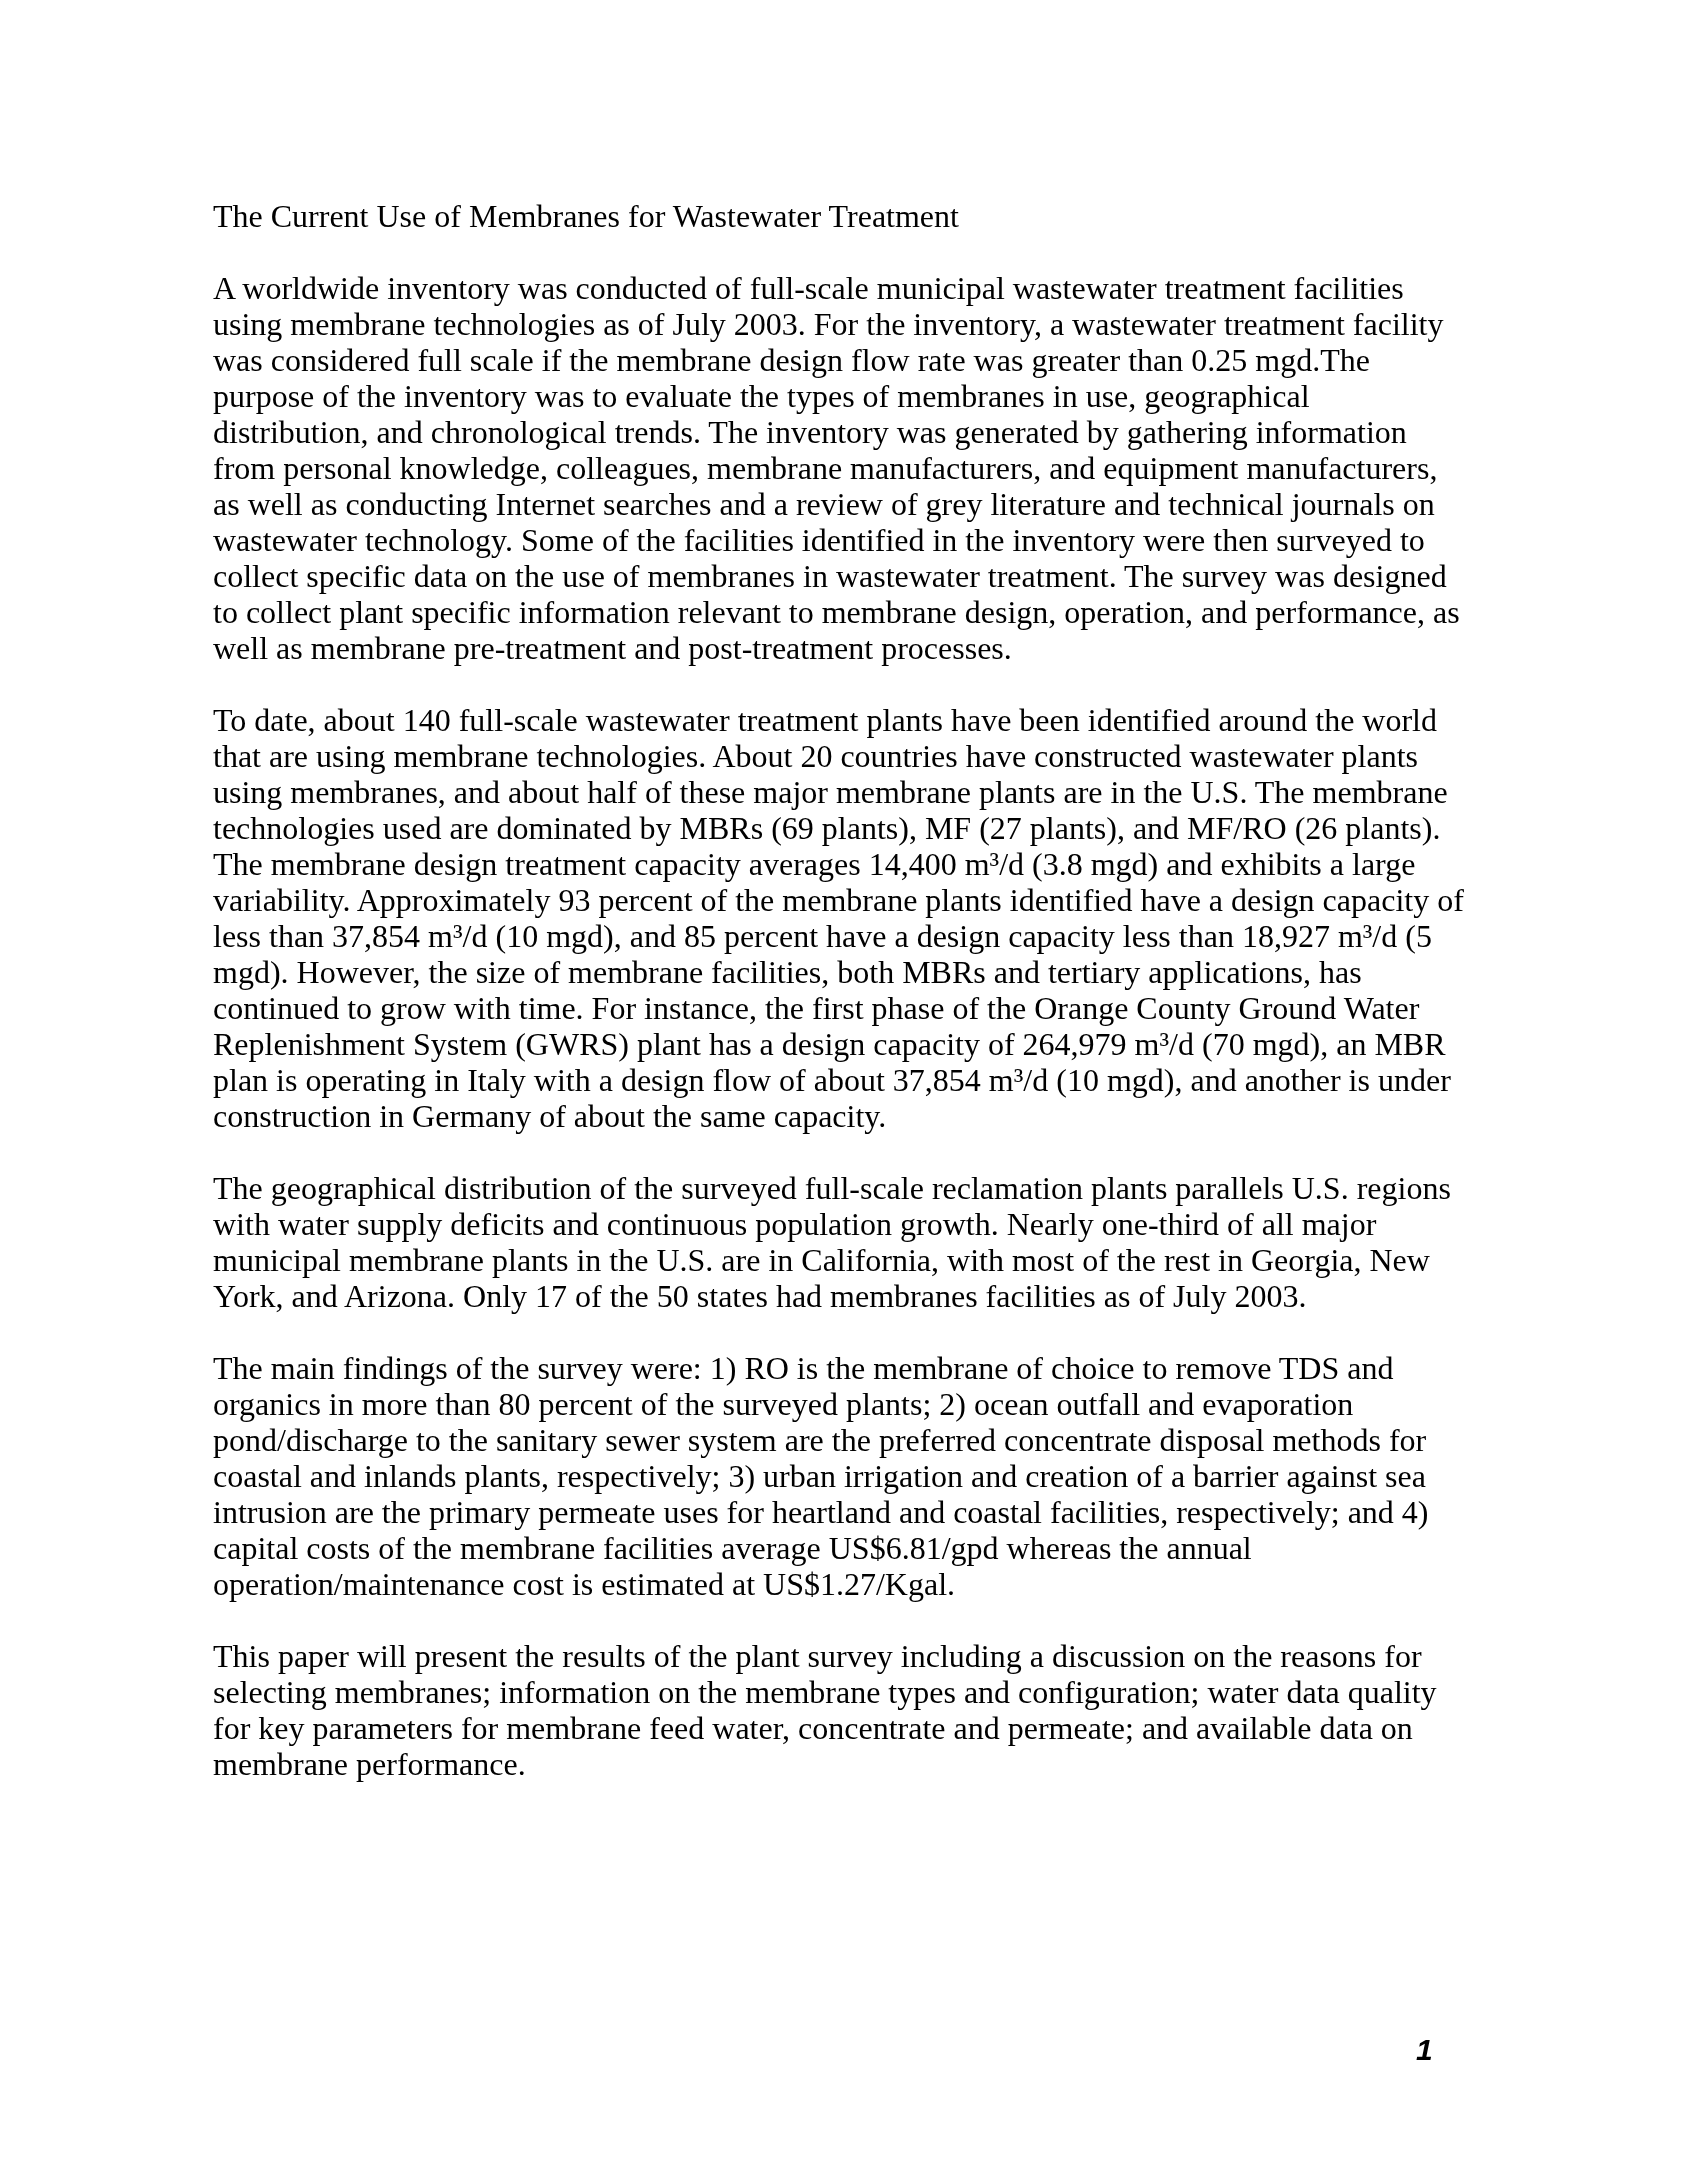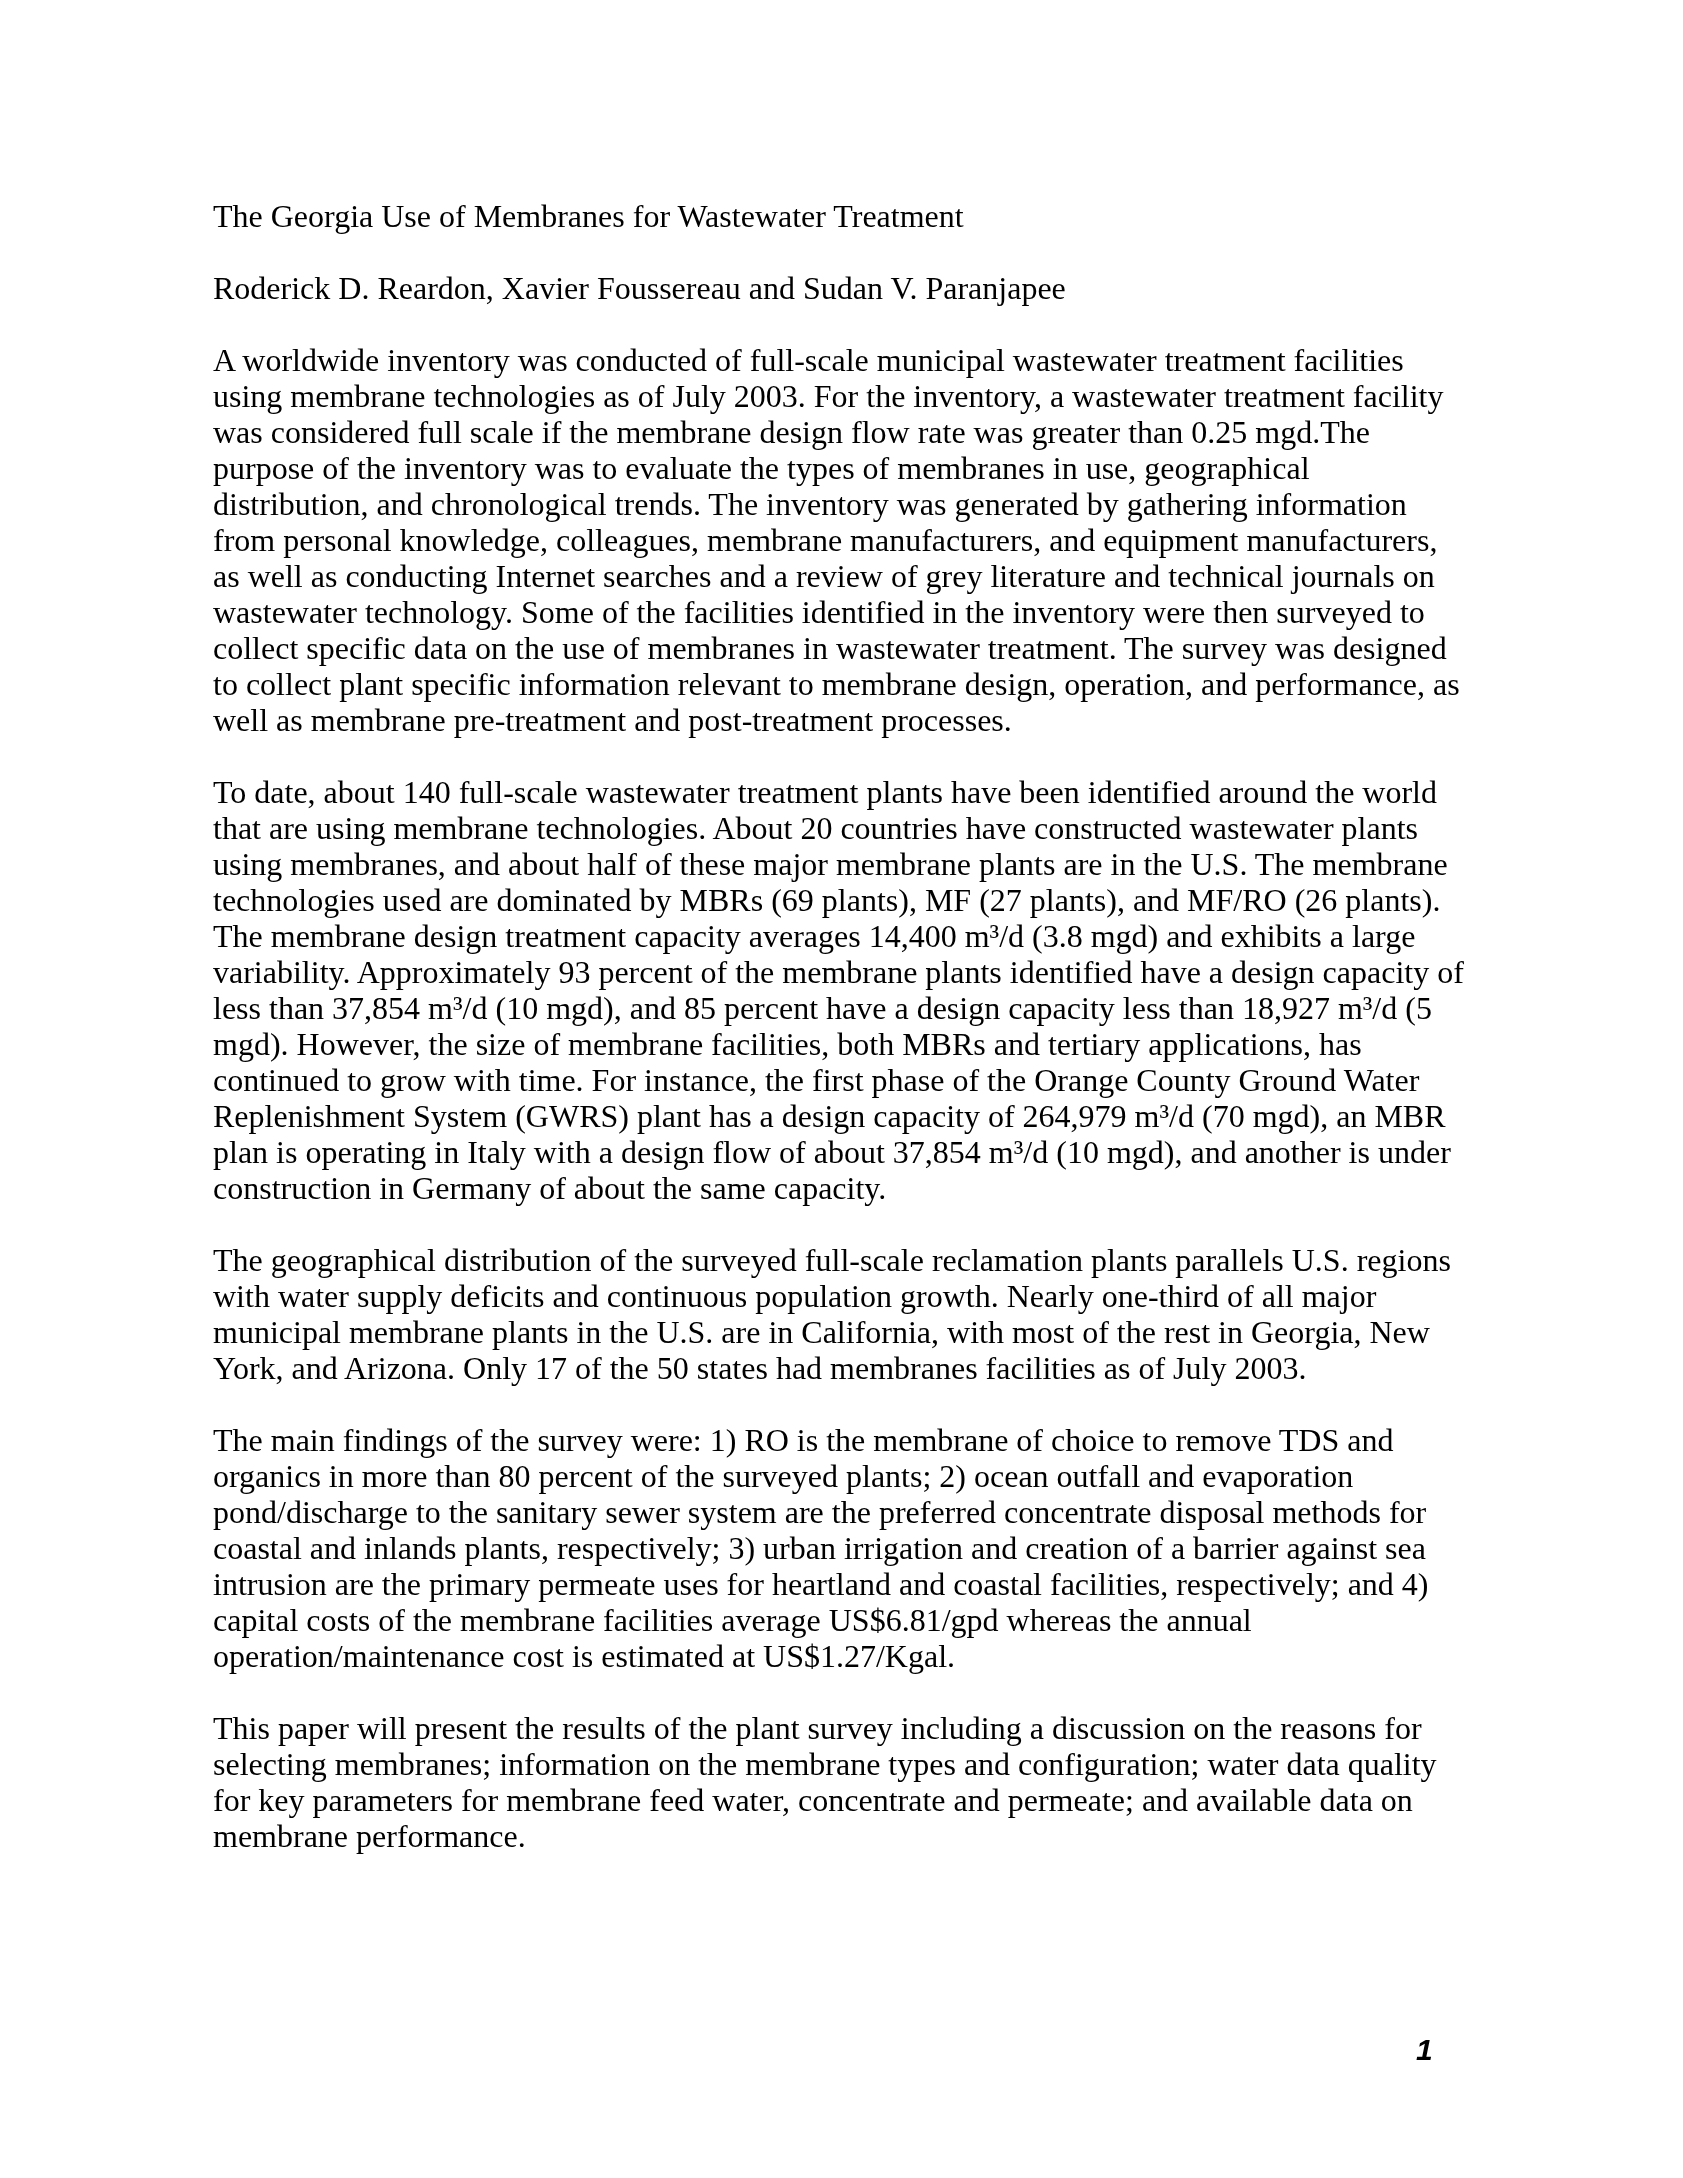--- a/index.html
+++ b/index.html
@@ -41,22 +41,21 @@
     font-weight: bold;
     font-style: italic;
     color: #000000;
   }
 </style>
 </head>
 <body>
 
 <div class="page">
   <div class="content">
-    <p class="doc-title">The Georgia Use of Membranes for Wastewater Treatment</p>
-    <p class="doc-authors">Roderick D. Reardon, Xavier Foussereau and Sudan V. Paranjapee</p>
+    <p class="doc-title">The Current Use of Membranes for Wastewater Treatment</p>
     <p class="para">A worldwide inventory was conducted of full-scale municipal wastewater treatment facilities
 using membrane technologies as of July 2003. For the inventory, a wastewater treatment facility
 was considered full scale if the membrane design flow rate was greater than 0.25 mgd.The
 purpose of the inventory was to evaluate the types of membranes in use, geographical
 distribution, and chronological trends. The inventory was generated by gathering information
 from personal knowledge, colleagues, membrane manufacturers, and equipment manufacturers,
 as well as conducting Internet searches and a review of grey literature and technical journals on
 wastewater technology. Some of the facilities identified in the inventory were then surveyed to
 collect specific data on the use of membranes in wastewater treatment. The survey was designed
 to collect plant specific information relevant to membrane design, operation, and performance, as

